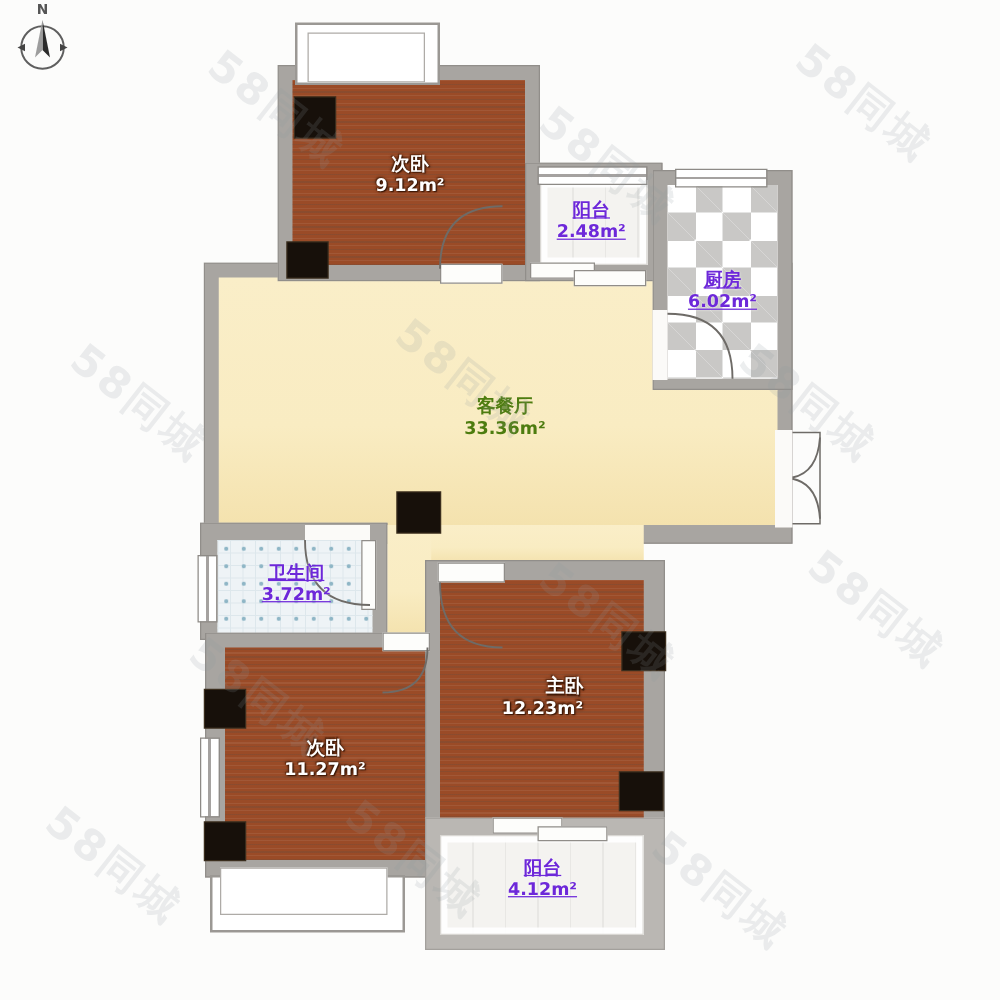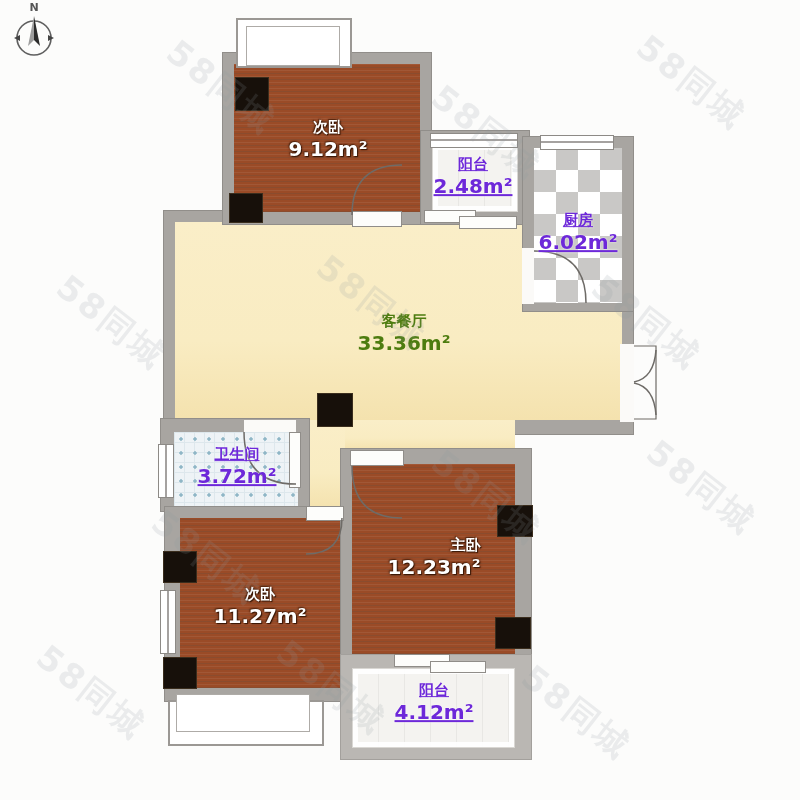--- a/index.html
+++ b/index.html
@@ -25,21 +25,21 @@
   .col{position:absolute;background:#17100a;box-shadow:0 0 0 1px #3a2d1d;}
   .win{position:absolute;border:1px solid #8d8a86;}
   .win-h{background:linear-gradient(180deg,#fff 0 40%,#a5a2a0 40% 56%,#fff 56% 100%);}
   .win-v{background:linear-gradient(90deg,#fff 0 40%,#a5a2a0 40% 56%,#fff 56% 100%);}
   .leaf{position:absolute;background:#fdfdfb;border:1px solid #908d89;}
   .gap{position:absolute;background:#fbfaf8;}
   .bay{position:absolute;background:#fff;border:2px solid #9b9894;}
   .bay-in{position:absolute;background:#fff;border:1px solid #aeaba7;}
   .room-label{position:absolute;transform:translate(-50%,-50%);text-align:center;font-weight:bold;line-height:1.25;white-space:nowrap;}
   .room-label .rname{font-size:15px;}
-  .room-label .rarea{font-size:20px;}
+  .room-label .rarea{font-size:14px;}
   .lab-wood{color:#ffffff;text-shadow:1px 1px 1px rgba(50,18,2,.95),-1px -1px 1px rgba(50,18,2,.55),0 0 3px rgba(60,25,5,.8);}
   .lab-light{color:#6d28d9;text-shadow:0 0 2px rgba(255,255,255,.8);text-decoration:underline;}
   .lab-living{color:#4d7c0f;}
   .wm{position:absolute;font-size:34px;letter-spacing:3px;color:#8f99a0;opacity:.16;font-weight:bold;
       transform:rotate(38deg);transform-origin:left top;pointer-events:none;}
   svg.overlay{position:absolute;left:0;top:0;pointer-events:none;}
 </style>
 </head>
 <body>
 

